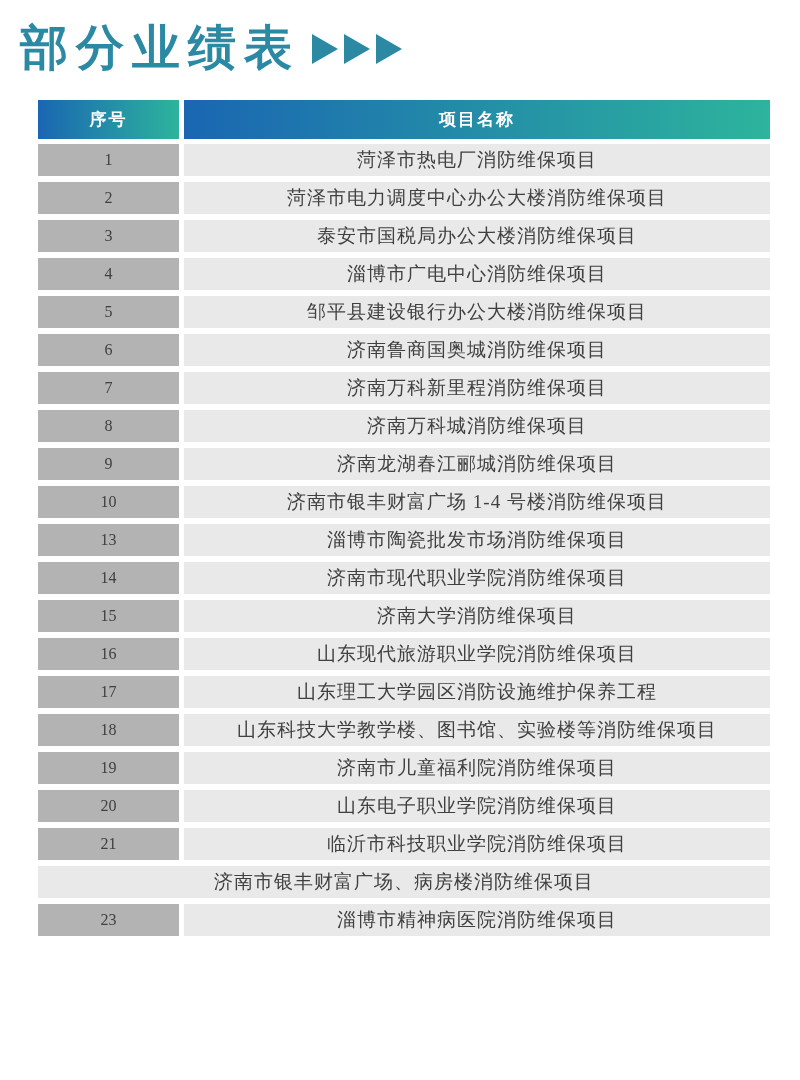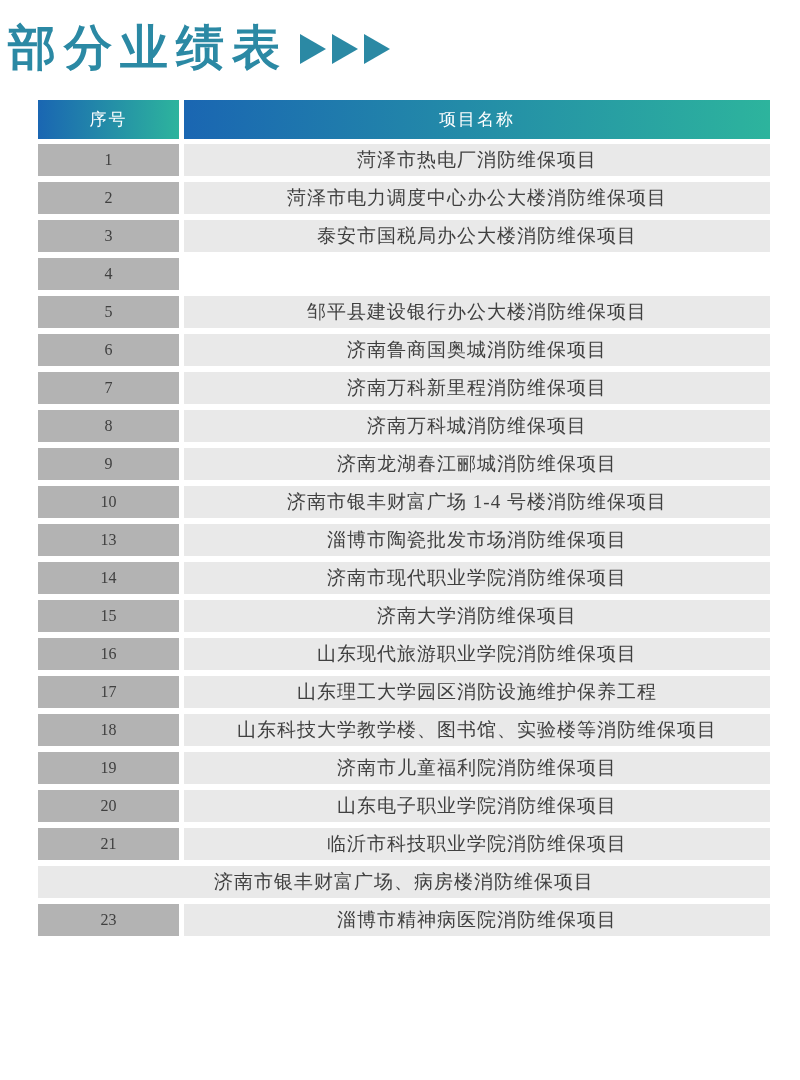--- a/index.html
+++ b/index.html
@@ -5,21 +5,21 @@
   * { box-sizing: border-box; margin: 0; padding: 0; }
   html, body { width: 800px; height: 1080px; }
   body {
     background: #ffffff;
     font-family: "Liberation Serif", "DejaVu Serif", serif;
     overflow: hidden;
   }
   .title-row {
     display: flex;
     align-items: center;
-    margin: 18px 0 0 8px;
+    margin: 18px 0 0 20px;
     height: 60px;
   }
   .page-title {
     font-size: 48px;
     font-weight: bold;
     color: var(--accent, #2b89a4);
     letter-spacing: 8px;
     line-height: 60px;
     white-space: nowrap;
   }
@@ -30,20 +30,21 @@
     margin-top: 4px;
   }
   .tbl {
     width: 732px;
     margin: 22px 0 0 38px;
   }
   .thead {
     display: flex;
     gap: 5px;
     margin-bottom: 5px;
+    font-weight: bold;
   }
   .th {
     height: 39px;
     display: flex;
     align-items: center;
     justify-content: center;
     color: var(--header-text, #ffffff);
     font-size: 17px;
     letter-spacing: 2px;
     background: linear-gradient(90deg, var(--header-grad-start, #1a66b2), var(--header-grad-end, #2db49d));
@@ -102,20 +103,21 @@
       <div class="tr">
         <div class="td idx">2</div>
         <div class="td name">菏泽市电力调度中心办公大楼消防维保项目</div>
       </div>
       <div class="tr">
         <div class="td idx">3</div>
         <div class="td name">泰安市国税局办公大楼消防维保项目</div>
       </div>
       <div class="tr">
         <div class="td idx">4</div>
+        <div class="td name">淄博市广电中心消防维保项目</div>
       </div>
       <div class="tr">
         <div class="td idx">5</div>
         <div class="td name">邹平县建设银行办公大楼消防维保项目</div>
       </div>
       <div class="tr">
         <div class="td idx">6</div>
         <div class="td name">济南鲁商国奥城消防维保项目</div>
       </div>
       <div class="tr">

